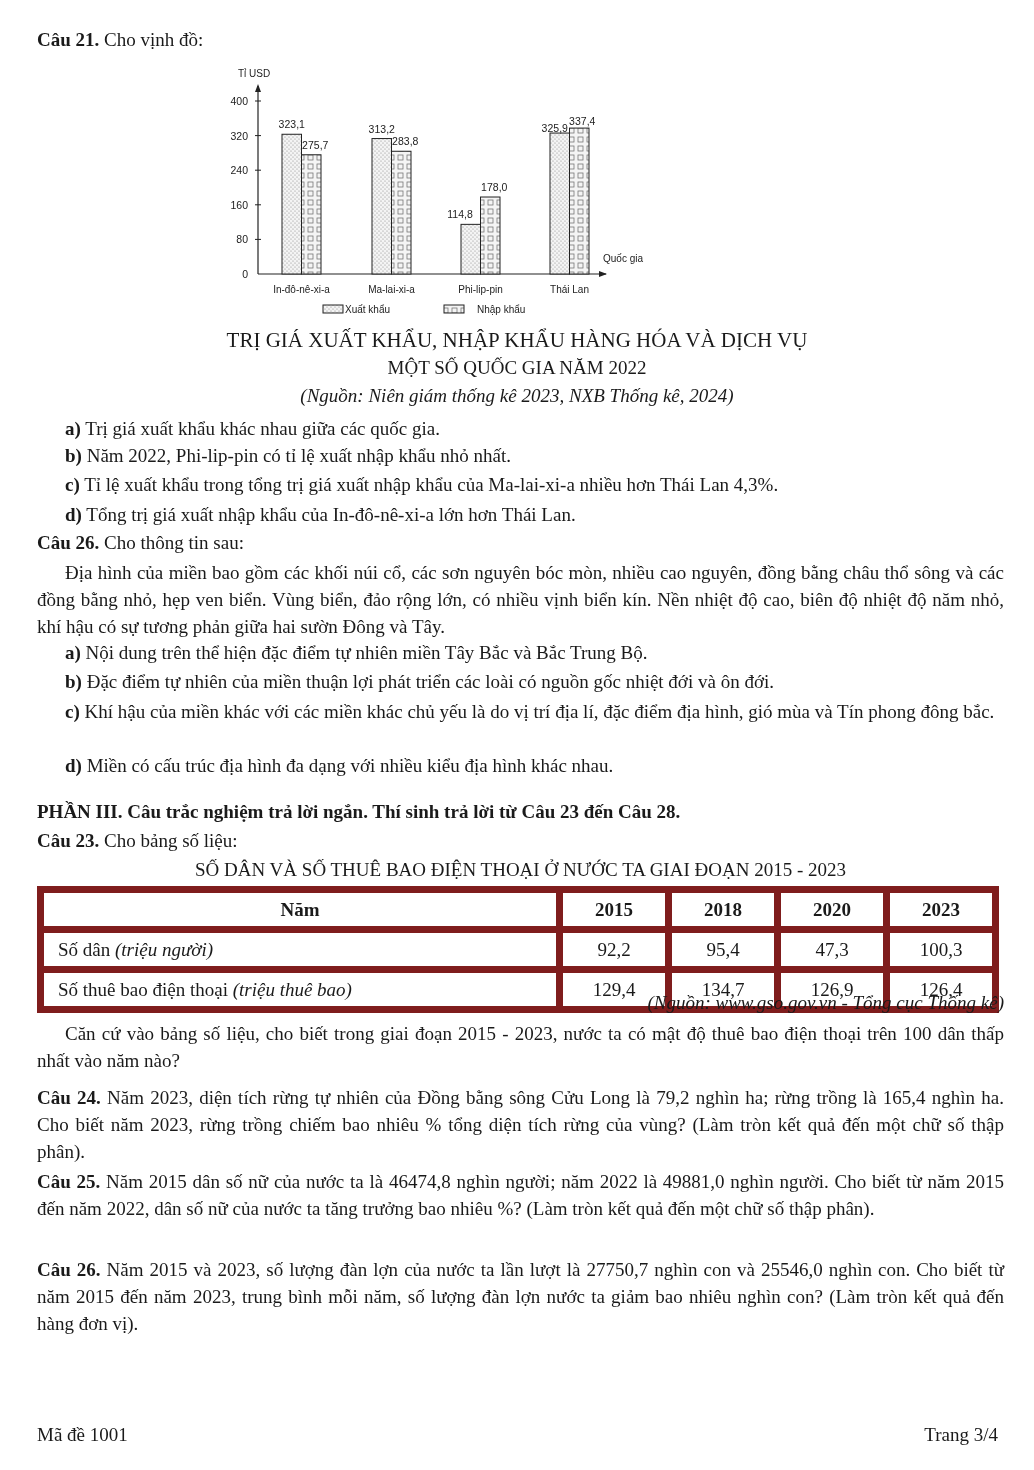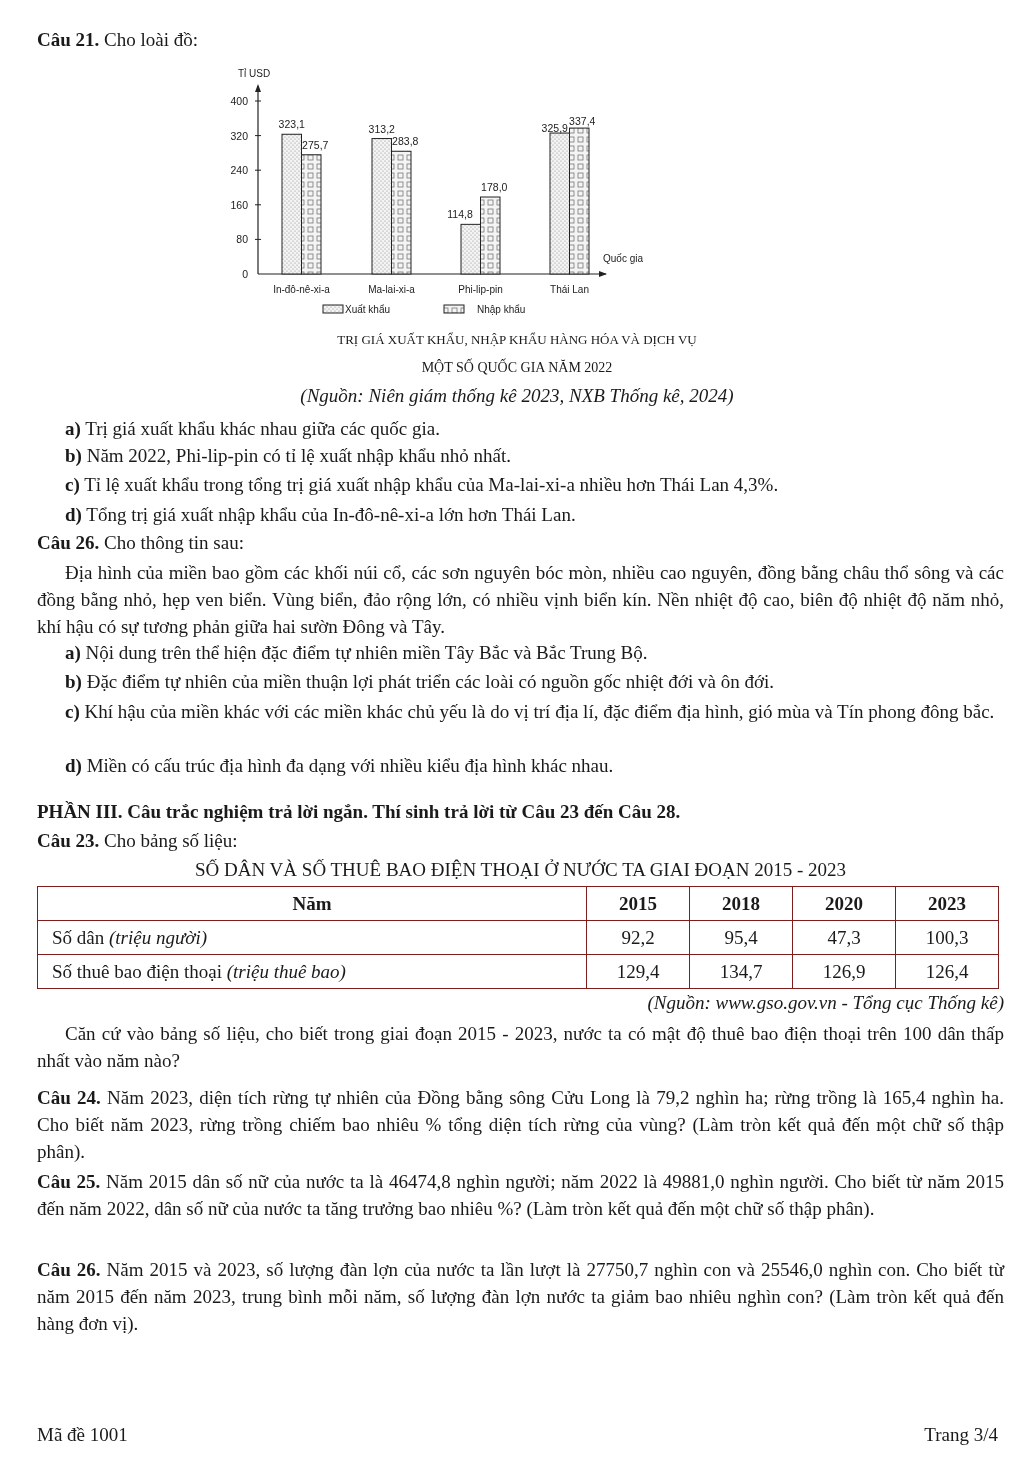--- a/index.html
+++ b/index.html
@@ -5,30 +5,30 @@
   html, body { margin:0; padding:0; background:#ffffff; }
   body { width:1034px; height:1470px; position:relative; overflow:hidden;
          font-family:"Liberation Serif", serif; color:#1a1a1a; font-size:19px; }
   .abs { position:absolute; }
   .line { position:absolute; left:37px; right:30px; line-height:26px; white-space:nowrap; }
   .wrap { white-space:normal; text-align:justify; }
   b { font-weight:bold; }
   .center { text-align:center; left:0; right:0; }
   svg text { font-family:"Liberation Sans", sans-serif; fill:#222; }
   table.data { position:absolute; left:37px; top:886px; width:962px; border-collapse:collapse; font-size:19px; }
-  table.data td { border:1px solid #7f1d1d; height:33px; padding:0 14px; }
+  table.data td { border:7px solid #7f1d1d; height:33px; padding:0 14px; }
   table.data td.num { text-align:center; width:74px; }
   table.data tr.head td { text-align:center; }
   i { font-style:italic; }
 </style>
 </head>
 <body>
 
 <div class="line" style="top:27px;">
-  <b>Câu 21.</b><span> Cho loài đồ:</span>
+  <b>Câu 21.</b><span> Cho vịnh đồ:</span>
 </div>
 
 <svg class="abs" style="left:0;top:0;" width="1034" height="330">
   <defs>
     <pattern id="pat-dots" width="4" height="4" patternUnits="userSpaceOnUse">
       <rect width="4" height="4" fill="#f4f4f4"></rect>
       <circle cx="1" cy="1" r="0.6" fill="#888"></circle>
       <circle cx="3" cy="3" r="0.6" fill="#888"></circle>
     </pattern>
     <pattern id="pat-grid" width="9" height="9" patternUnits="userSpaceOnUse">
@@ -80,22 +80,22 @@
       <text x="569.5" y="293" font-size="10" text-anchor="middle">Thái Lan</text>
     </g>
   <g id="chart-legend">
       <rect x="323" y="305" width="20" height="8" fill="url(#pat-dots)" stroke="#222" stroke-width="1"></rect>
       <text x="345" y="313" font-size="10">Xuất khẩu</text>
       <rect x="444" y="305" width="20" height="8" fill="url(#pat-grid)" stroke="#222" stroke-width="1"></rect>
       <text x="477" y="313" font-size="10">Nhập khẩu</text>
     </g>
 </svg>
 
-<div class="line center" style="top:327px; text-align:center; font-size:13px;">TRỊ GIÁ XUẤT KHẨU, NHẬP KHẨU HÀNG HÓA VÀ DỊCH VỤ</div>
-<div class="line center" style="top:355px; text-align:center; font-size:14px;">MỘT SỐ QUỐC GIA NĂM 2022</div>
+<div class="line center" style="top:327px; text-align:center; font-size:21px;">TRỊ GIÁ XUẤT KHẨU, NHẬP KHẨU HÀNG HÓA VÀ DỊCH VỤ</div>
+<div class="line center" style="top:355px; text-align:center; font-size:19px;">MỘT SỐ QUỐC GIA NĂM 2022</div>
 <div class="line center" style="top:383px; text-align:center; font-style:italic;">(Nguồn: Niên giám thống kê 2023, NXB Thống kê, 2024)</div>
 
 <div class="line" style="top:416px; left:65px;"><b>a)</b><span> Trị giá xuất khẩu khác nhau giữa các quốc gia.</span></div>
 <div class="line" style="top:443px; left:65px;"><b>b)</b><span> Năm 2022, Phi-lip-pin có tỉ lệ xuất nhập khẩu nhỏ nhất.</span></div>
 <div class="line" style="top:472px; left:65px;"><b>c)</b><span> Tỉ lệ xuất khẩu trong tổng trị giá xuất nhập khẩu của Ma-lai-xi-a nhiều hơn Thái Lan 4,3%.</span></div>
 <div class="line" style="top:502px; left:65px;"><b>d)</b><span> Tổng trị giá xuất nhập khẩu của In-đô-nê-xi-a lớn hơn Thái Lan.</span></div>
 
 <div class="line" style="top:530px;"><b>Câu 26.</b><span> Cho thông tin sau:</span></div>
 <div class="line wrap" style="top:559px; text-indent:28px; line-height:27px;">Địa hình của miền bao gồm các khối núi cổ, các sơn nguyên bóc mòn, nhiều cao nguyên, đồng bằng châu thổ sông và các đồng bằng nhỏ, hẹp ven biển. Vùng biển, đảo rộng lớn, có nhiều vịnh biển kín. Nền nhiệt độ cao, biên độ nhiệt độ năm nhỏ, khí hậu có sự tương phản giữa hai sườn Đông và Tây.</div>
 <div class="line" style="top:640px; left:65px;"><b>a)</b><span> Nội dung trên thể hiện đặc điểm tự nhiên miền Tây Bắc và Bắc Trung Bộ.</span></div>

